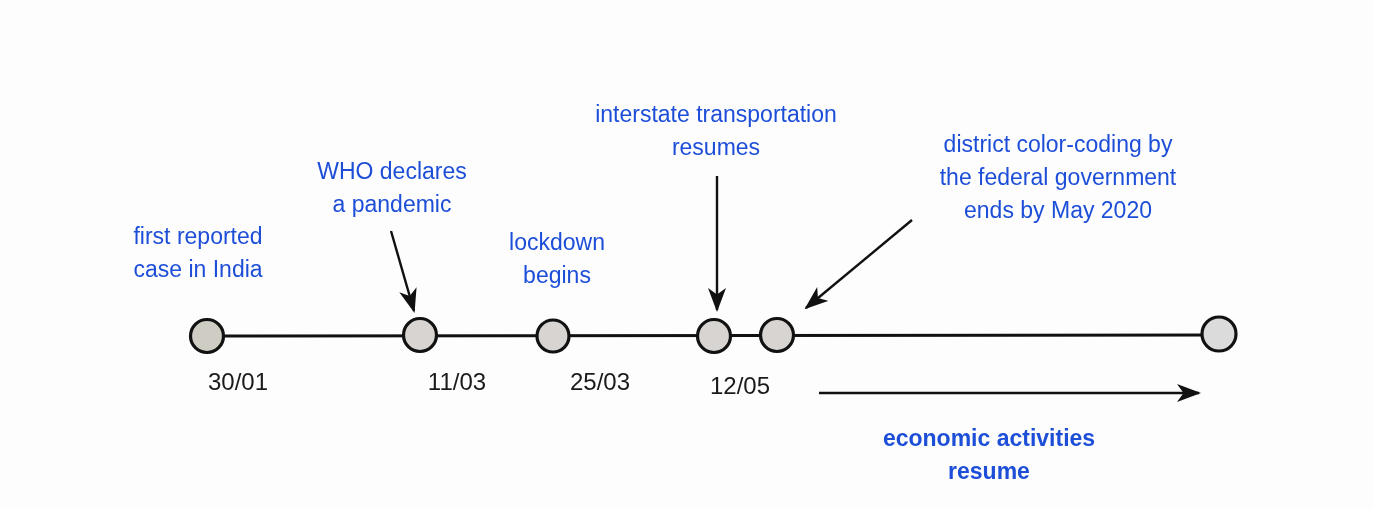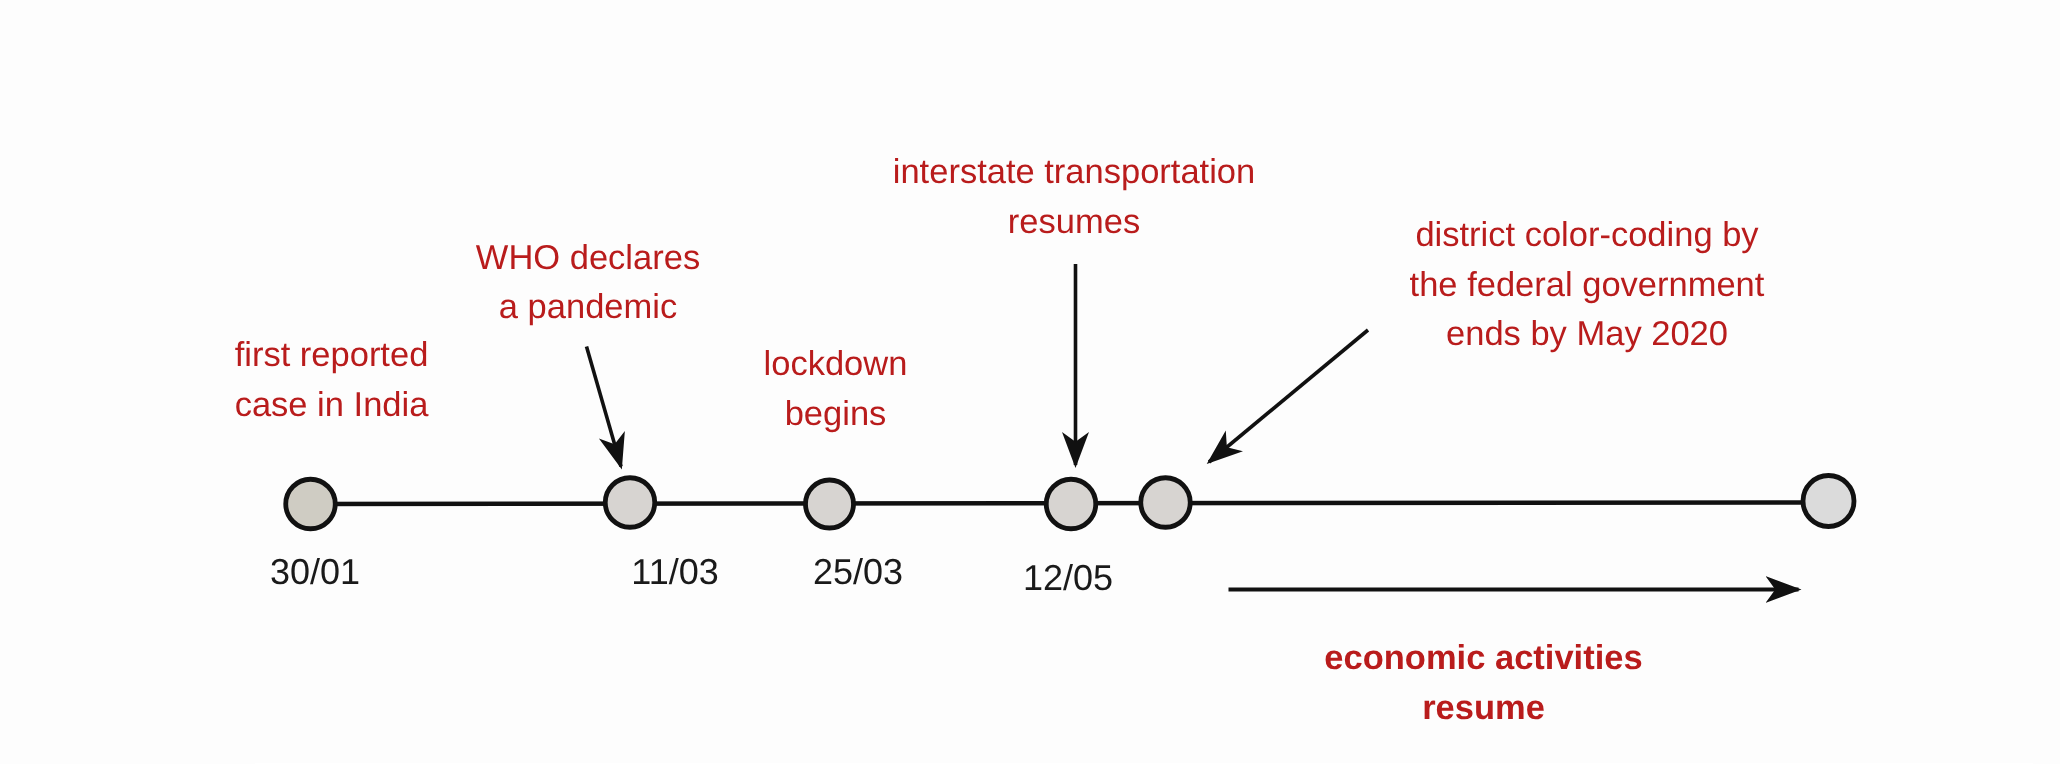--- a/index.html
+++ b/index.html
@@ -21,30 +21,31 @@
     left: 0;
     top: 0;
   }
   .lbl {
     position: absolute;
     transform: translateX(-50%);
     text-align: center;
     white-space: pre-line;
     font-size: 23px;
     line-height: 33px;
-    color: #b91c1c;
+    color: #1d4ed8;
   }
   .date {
     position: absolute;
     transform: translateX(-50%);
     text-align: center;
     white-space: nowrap;
     font-size: 24px;
     line-height: 28px;
     color: #1a1a1a;
+    margin-left: 28px;
   }
 </style>
 </head>
 <body>
 
 <div class="canvas">
 
   <svg width="1373" height="509" viewBox="0 0 1373 509">
     <defs>
       <marker id="arrowhead" markerUnits="userSpaceOnUse" markerWidth="26" markerHeight="20" refX="22" refY="9" orient="auto">
@@ -63,40 +64,40 @@
     <line x1="819" y1="393" x2="1199" y2="393" stroke="#111111" stroke-width="2.6" marker-end="url(#arrowhead)"></line>
 
     <circle cx="207" cy="336" r="16.5" fill="#cfccc3" stroke="#111111" stroke-width="3.2"></circle>
     <circle cx="420" cy="335" r="16.5" fill="#d7d4d1" stroke="#111111" stroke-width="3.2"></circle>
     <circle cx="553" cy="336" r="16" fill="#d7d4d1" stroke="#111111" stroke-width="3.2"></circle>
     <circle cx="714" cy="336" r="16.5" fill="#d7d4d1" stroke="#111111" stroke-width="3.2"></circle>
     <circle cx="777" cy="335" r="16.5" fill="#d7d4d1" stroke="#111111" stroke-width="3.2"></circle>
     <circle cx="1219" cy="334" r="17" fill="#dbdbdb" stroke="#111111" stroke-width="3.2"></circle>
   </svg>
 
-  <div class="lbl" style="left:198px; top:220px;margin-left:23px;">first reported
+  <div class="lbl" style="left:198px; top:220px;">first reported
 case in India</div>
 
   <div class="lbl" style="left:557px; top:226px;">lockdown
 begins</div>
 
   <div class="lbl" style="left:392px; top:155px;">WHO declares
 a pandemic</div>
 
   <div class="lbl" style="left:716px; top:98px;">interstate transportation
 resumes</div>
 
-  <div class="lbl" style="left:1058px; top:140px;">district color-coding by
+  <div class="lbl" style="left:1058px; top:128px;">district color-coding by
 the federal government
 ends by May 2020</div>
 
 
   <div class="date" style="left:210px; top:368px;">30/01</div>
 
-  <div class="date" style="left:450px; top:368px;">11/03</div>
+  <div class="date" style="left:429px; top:368px;">11/03</div>
 
   <div class="date" style="left:572px; top:368px;">25/03</div>
 
   <div class="date" style="left:712px; top:372px;">12/05</div>
 
   <div class="lbl" style="left:989px; top:422px;font-weight:bold;">economic activities
 resume</div>
 
 </div>
 

